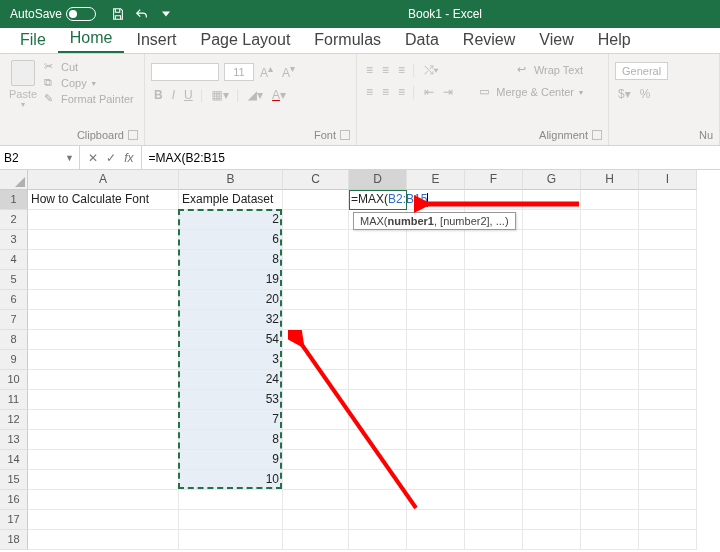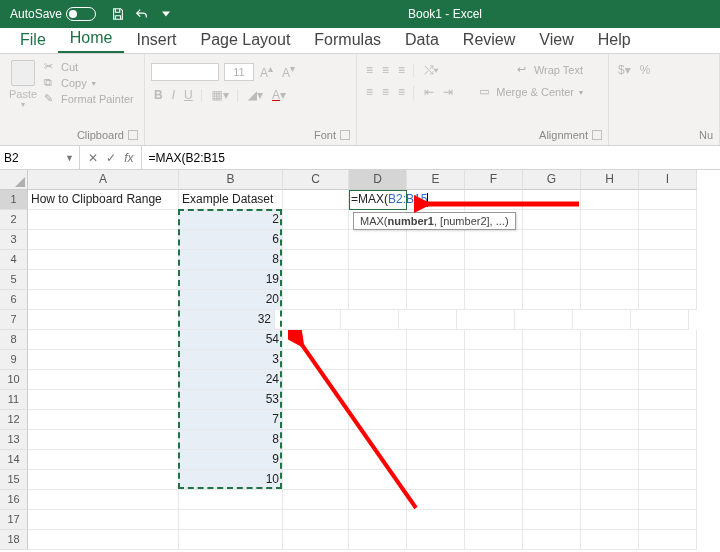--- a/index.html
+++ b/index.html
@@ -195,20 +195,23 @@
             <span style="font-size:8px;margin-left:2px">▾</span>
           </div>
       </div>
     </div>
     <div class="group-label"><span>Alignment</span><span class="launcher"></span></div>
   </div>
 
   <div class="group" style="flex:1">
     <div class="group-body" style="flex-direction:column;gap:6px;padding-top:4px">
       <div class="row">
+          <span style="border:1px solid #d0d0d0;background:#fff;padding:1px 6px;height:18px;line-height:15px">General</span>
+        </div>
+      <div class="row">
         <button class="rbtn">$▾</button>
         <button class="rbtn">%</button>
       </div>
     </div>
     <div class="group-label"><span>Nu</span></div>
   </div>
 </div>
 
 <div class="fbar">
   <div class="namebox">
@@ -232,21 +235,21 @@
       <div class="colhead sel" style="width: 58px;">D</div>
       <div class="colhead" style="width: 58px;">E</div>
       <div class="colhead" style="width: 58px;">F</div>
       <div class="colhead" style="width: 58px;">G</div>
       <div class="colhead" style="width: 58px;">H</div>
       <div class="colhead" style="width: 58px;">I</div>
     </div>
   <div class="rows" id="rows">
       <div class="row-line">
         <div class="rowhead sel">1</div>
-        <div class="cell" style="width: 151px;">How to Clipboard Range</div>
+        <div class="cell" style="width: 151px;">How to Calculate Font</div>
         <div class="cell" style="width: 104px;">Example Dataset</div>
         <div class="cell" style="width: 66px;"></div>
         <div class="cell active" style="width: 58px;">
           <span class="formula-text">=MAX(<span class="ref">B2:B15</span><span class="cursor"></span></span>
         </div>
         <div class="cell" style="width: 58px;"></div>
         <div class="cell" style="width: 58px;"></div>
         <div class="cell" style="width: 58px;"></div>
         <div class="cell" style="width: 58px;"></div>
         <div class="cell" style="width: 58px;"></div>
@@ -307,21 +310,21 @@
         <div class="cell" style="width: 58px;"></div>
         <div class="cell" style="width: 58px;"></div>
         <div class="cell" style="width: 58px;"></div>
         <div class="cell" style="width: 58px;"></div>
         <div class="cell" style="width: 58px;"></div>
         <div class="cell" style="width: 58px;"></div>
       </div>
       <div class="row-line">
         <div class="rowhead">7</div>
         <div class="cell" style="width: 151px;"></div>
-        <div class="cell selrange num" style="width: 96px;">32</div>
+        <div class="cell selrange num" style="width: 104px;">32</div>
         <div class="cell" style="width: 66px;"></div>
         <div class="cell" style="width: 58px;"></div>
         <div class="cell" style="width: 58px;"></div>
         <div class="cell" style="width: 58px;"></div>
         <div class="cell" style="width: 58px;"></div>
         <div class="cell" style="width: 58px;"></div>
         <div class="cell" style="width: 58px;"></div>
       </div>
       <div class="row-line">
         <div class="rowhead">8</div>

